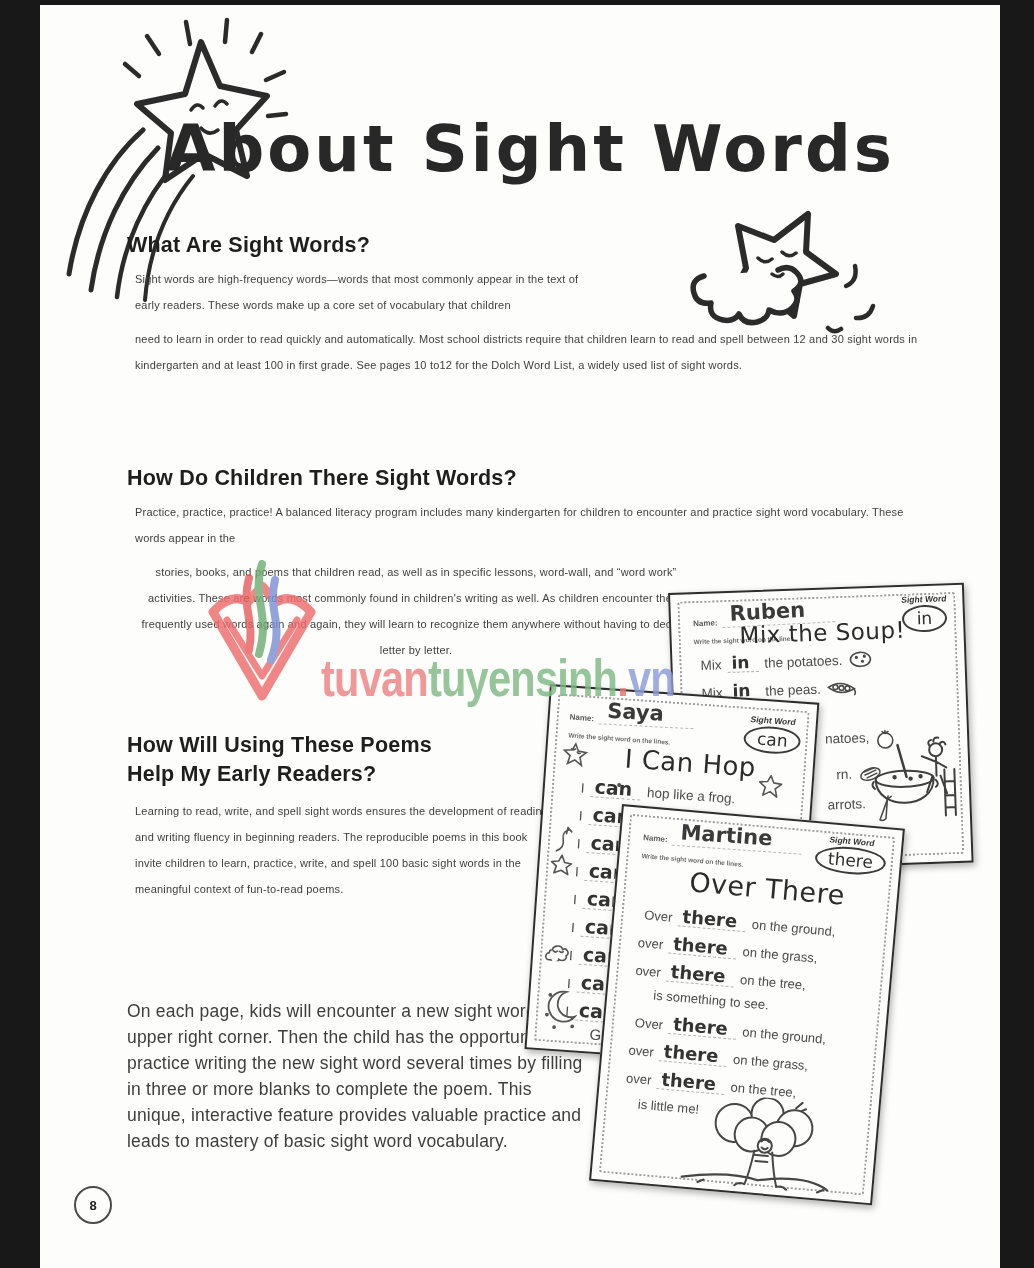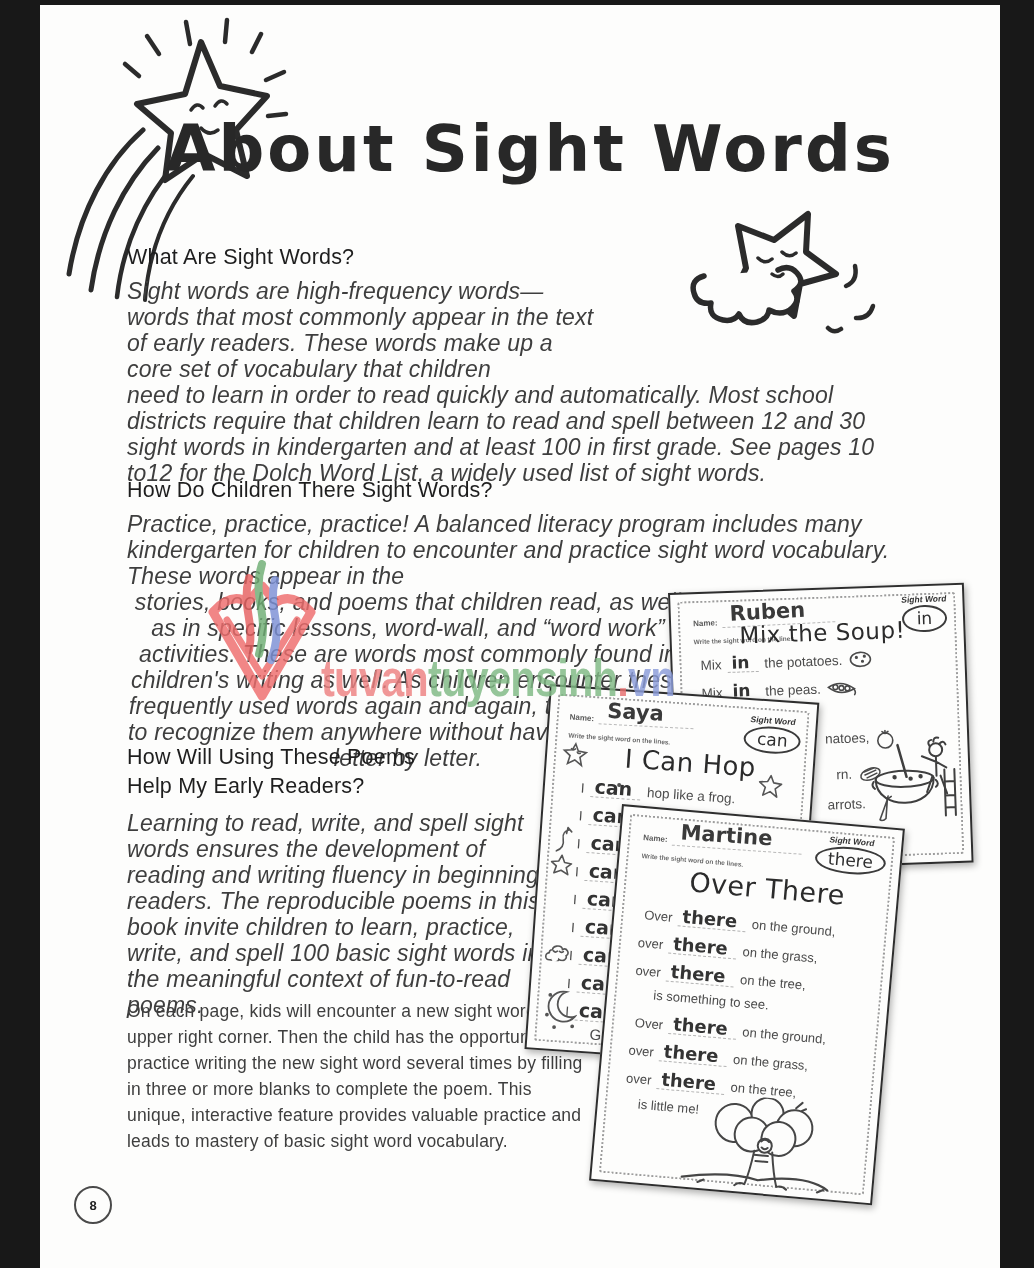--- a/index.html
+++ b/index.html
@@ -16,22 +16,22 @@
          font-family:"DejaVu Sans",sans-serif;font-weight:bold;font-size:64px;
          letter-spacing:3px;color:#282828;white-space:nowrap;}
 
   
   .doodle{position:absolute;}
   .shooting-star{left:55px;top:12px;}
   .cloud-star{left:678px;top:196px;}
 
   
   .sec{position:absolute;left:127px;}
-  .sec h2{margin:12px 0 8px 0;font-size:21.5px;font-weight:normal;color:#1e1e1e;letter-spacing:.2px;}
-  .sec p{margin:0;font-size:23px;line-height:26px;color:#3e3e3e;letter-spacing:.2px;font-style:italic;}
+  .sec h2{margin:0 0 8px 0;font-size:21.5px;font-weight:bold;color:#1e1e1e;letter-spacing:.2px;}
+  .sec p{margin:8px;font-size:11px;line-height:26px;color:#3e3e3e;letter-spacing:.2px;}
   .sec1{top:233px;} .sec1 .narrow{width:470px;} .sec1 .wide{width:788px;}
   .sec2{top:466px;} .sec2 .wide{width:778px;} .sec2 .narrow{width:562px;text-align:center;}
   .sec3{top:731px;} .sec3 h2{line-height:29px;margin-bottom:9px;}
   .sec3 .body1{width:420px;}
   .para4{position:absolute;left:127px;top:980px;width:460px;
          font-size:17.5px;line-height:26px;color:#3e3e3e;letter-spacing:.2px;}
 
   
   .sheet{position:absolute;background:#fdfdfc;border:2px solid #2e2e2e;
          box-shadow:2px 3px 7px rgba(0,0,0,.3);transform-origin:top left;}

